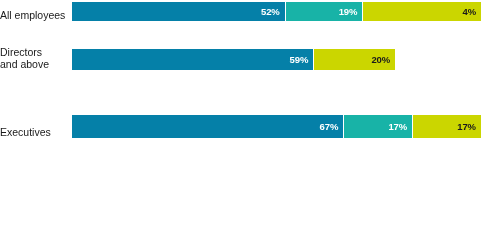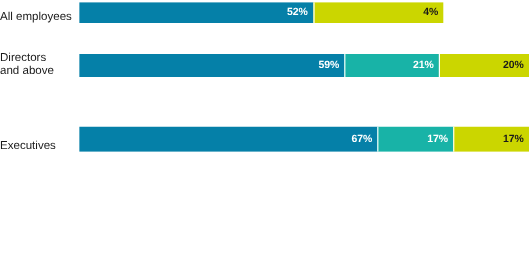--- a/index.html
+++ b/index.html
@@ -111,35 +111,35 @@
 <body>
 
 <div id="chart-root">
 
   <div class="row row-1">
     <div class="cat-label">All employees</div>
     <div class="bar">
       <div class="seg seg-us" style="flex: 0 0 52%; background: rgb(5, 128, 168);">
         <span class="seg-val" style="color: rgb(255, 255, 255);">52%</span>
       </div>
+      <div class="seg seg-uk" style="flex: 0 0 19%; background: rgb(24, 179, 167);">
+        <span class="seg-val" style="color: rgb(255, 255, 255);">19%</span>
+      </div>
       <div class="seg seg-row" style="flex: 0 0 29%; background: rgb(203, 214, 0);">
         <span class="seg-val" style="color: rgb(26, 26, 26);">4%</span>
       </div>
     </div>
   </div>
 
   <div class="row row-2">
     <div class="cat-label">Directors
 and above</div>
     <div class="bar">
       <div class="seg seg-us" style="flex: 0 0 59%; background: rgb(5, 128, 168);">
         <span class="seg-val" style="color: rgb(255, 255, 255);">59%</span>
-      </div>
-      <div class="seg seg-uk" style="flex: 0 0 21%; background: rgb(24, 179, 167);">
-        <span class="seg-val" style="color: rgb(255, 255, 255);">21%</span>
       </div>
       <div class="seg seg-row" style="flex: 0 0 20%; background: rgb(203, 214, 0);">
         <span class="seg-val" style="color: rgb(26, 26, 26);">20%</span>
       </div>
     </div>
   </div>
 
   <div class="row row-3">
     <div class="cat-label">Executives</div>
     <div class="bar">

